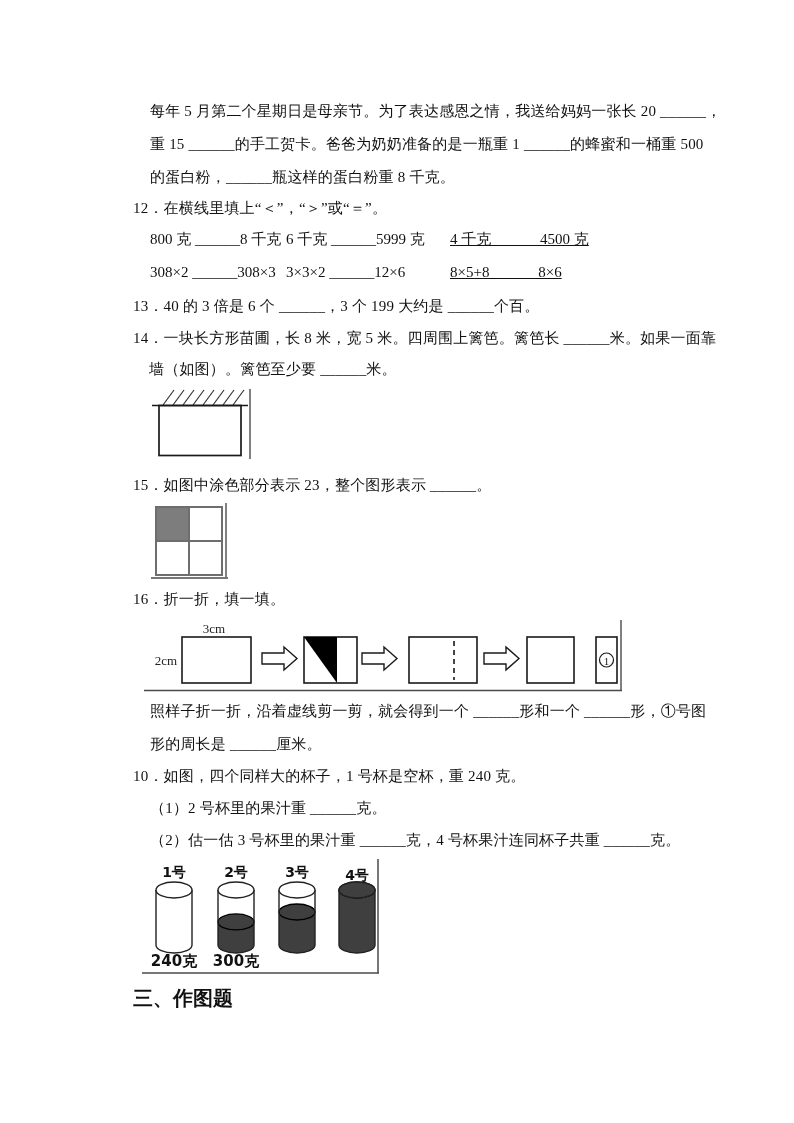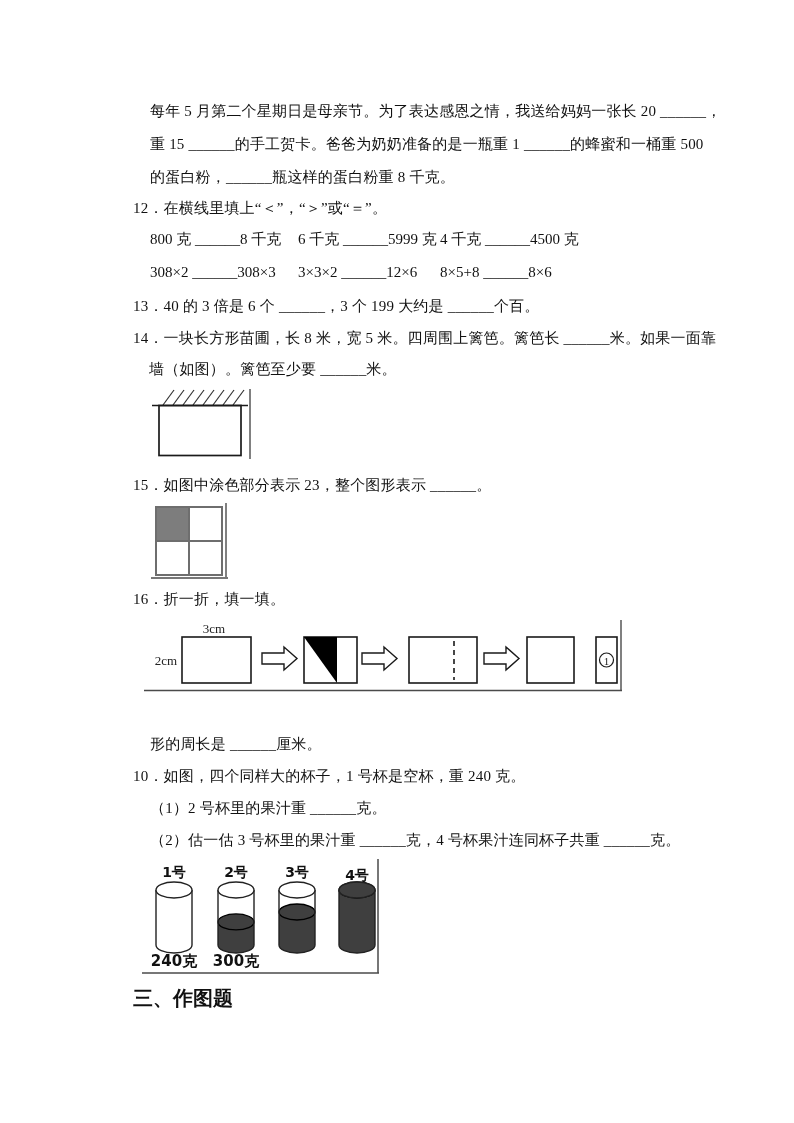--- a/index.html
+++ b/index.html
@@ -18,21 +18,21 @@
     position: absolute;
     font-size: 15px;
     line-height: 17px;
     white-space: nowrap;
     letter-spacing: 0.2px;
   }
   .qnum { left: 119px; }
   .indent { left: 136px; }
   .row { position: absolute; width: 702px; height: 18px; }
   .row span { position: absolute; font-size: 15px; white-space: nowrap; }
-  .c1 { left: 136px; } .c2 { left: 284px; } .c3 { left: 426px; }
+  .c1 { left: 136px; } .c2 { left: 272px; } .c3 { left: 436px; text-decoration: underline; }
   .section-title {
     position: absolute;
     left: 119px; top: 985px;
     font-size: 20px;
     font-weight: bold;
     font-family: "DejaVu Sans", "Liberation Sans", sans-serif;
     white-space: nowrap;
   }
   svg { position: absolute; display: block; }
   .figtext {
@@ -114,20 +114,21 @@
     <line x1="310" y1="21" x2="310" y2="60" stroke="#1a1a1a" stroke-width="1.6" stroke-dasharray="5,4"></line>
     <polygon points="340,33 362,33 362,27 375,38.5 362,50 362,44 340,44" fill="#fff" stroke="#1a1a1a" stroke-width="1.4"></polygon>
     <rect x="383" y="17" width="47" height="46" fill="none" stroke="#1a1a1a" stroke-width="1.6"></rect>
     <rect x="452" y="17" width="21" height="46" fill="none" stroke="#1a1a1a" stroke-width="1.6"></rect>
     <circle cx="462.5" cy="40" r="7" fill="none" stroke="#1a1a1a" stroke-width="1.2"></circle>
     <text x="462.5" y="44.5" class="figtext" font-size="11" text-anchor="middle">1</text>
     <line x1="477" y1="0" x2="477" y2="70" stroke="#4a4a4a" stroke-width="1.4"></line>
     <line x1="0" y1="70.5" x2="478" y2="70.5" stroke="#4a4a4a" stroke-width="1.4"></line>
   </svg>
 
+  <div class="tline indent" style="top:703px">照样子折一折，沿着虚线剪一剪，就会得到一个 ______形和一个 ______形，①号图</div>
   <div class="tline indent" style="top:736px">形的周长是 ______厘米。</div>
 
   <div class="tline qnum" style="top:768px">10．如图，四个同样大的杯子，1 号杯是空杯，重 240 克。</div>
   <div class="tline indent" style="top:800px">（1）2 号杯里的果汁重 ______克。</div>
   <div class="tline indent" style="top:832px">（2）估一估 3 号杯里的果汁重 ______克，4 号杯果汁连同杯子共重 ______克。</div>
 
   <svg style="left:126px; top:853px" width="252" height="124" viewBox="0 0 252 124">
     <g id="cups-g">
         <path d="M 16 37 L 16 92 A 18 8 0 0 0 52 92 L 52 37" fill="none" stroke="#222" stroke-width="1.4"></path>
         <ellipse cx="34" cy="37" rx="18" ry="8" fill="#fff" stroke="#222" stroke-width="1.4"></ellipse>

